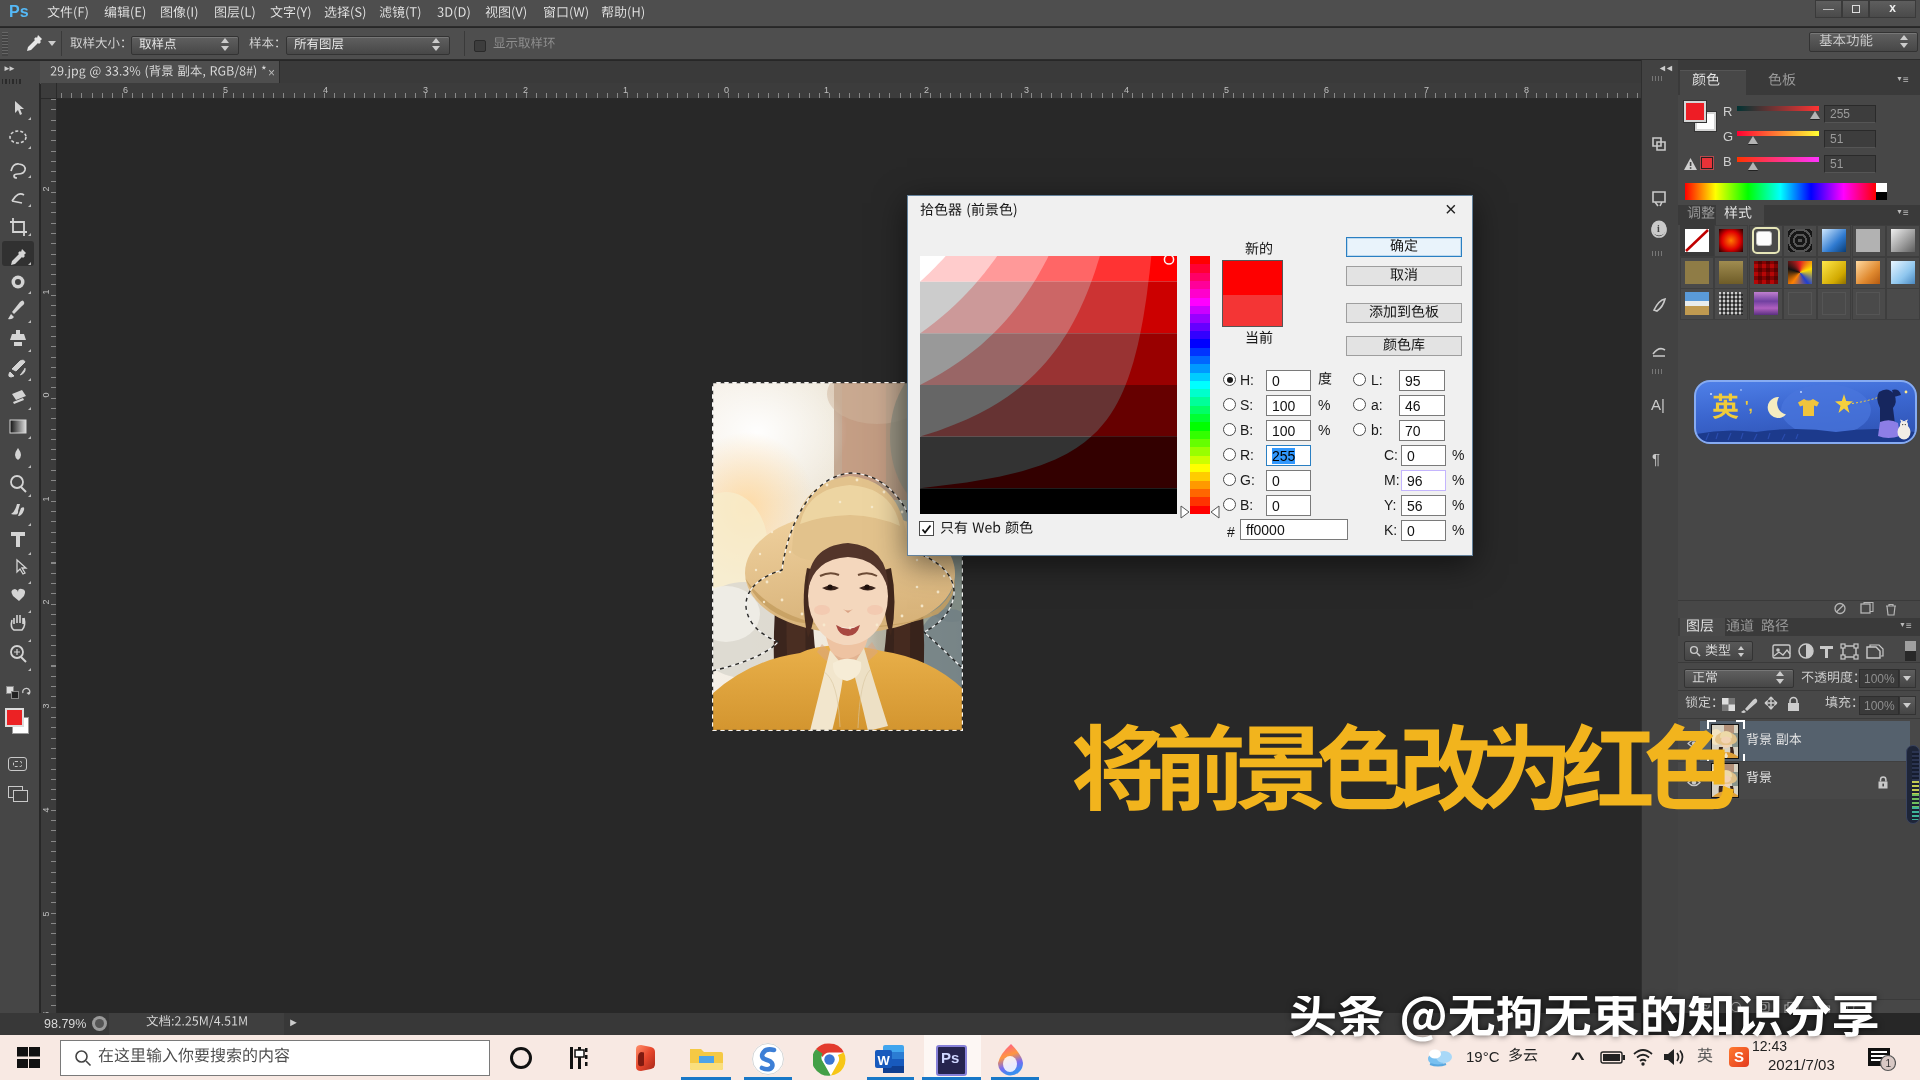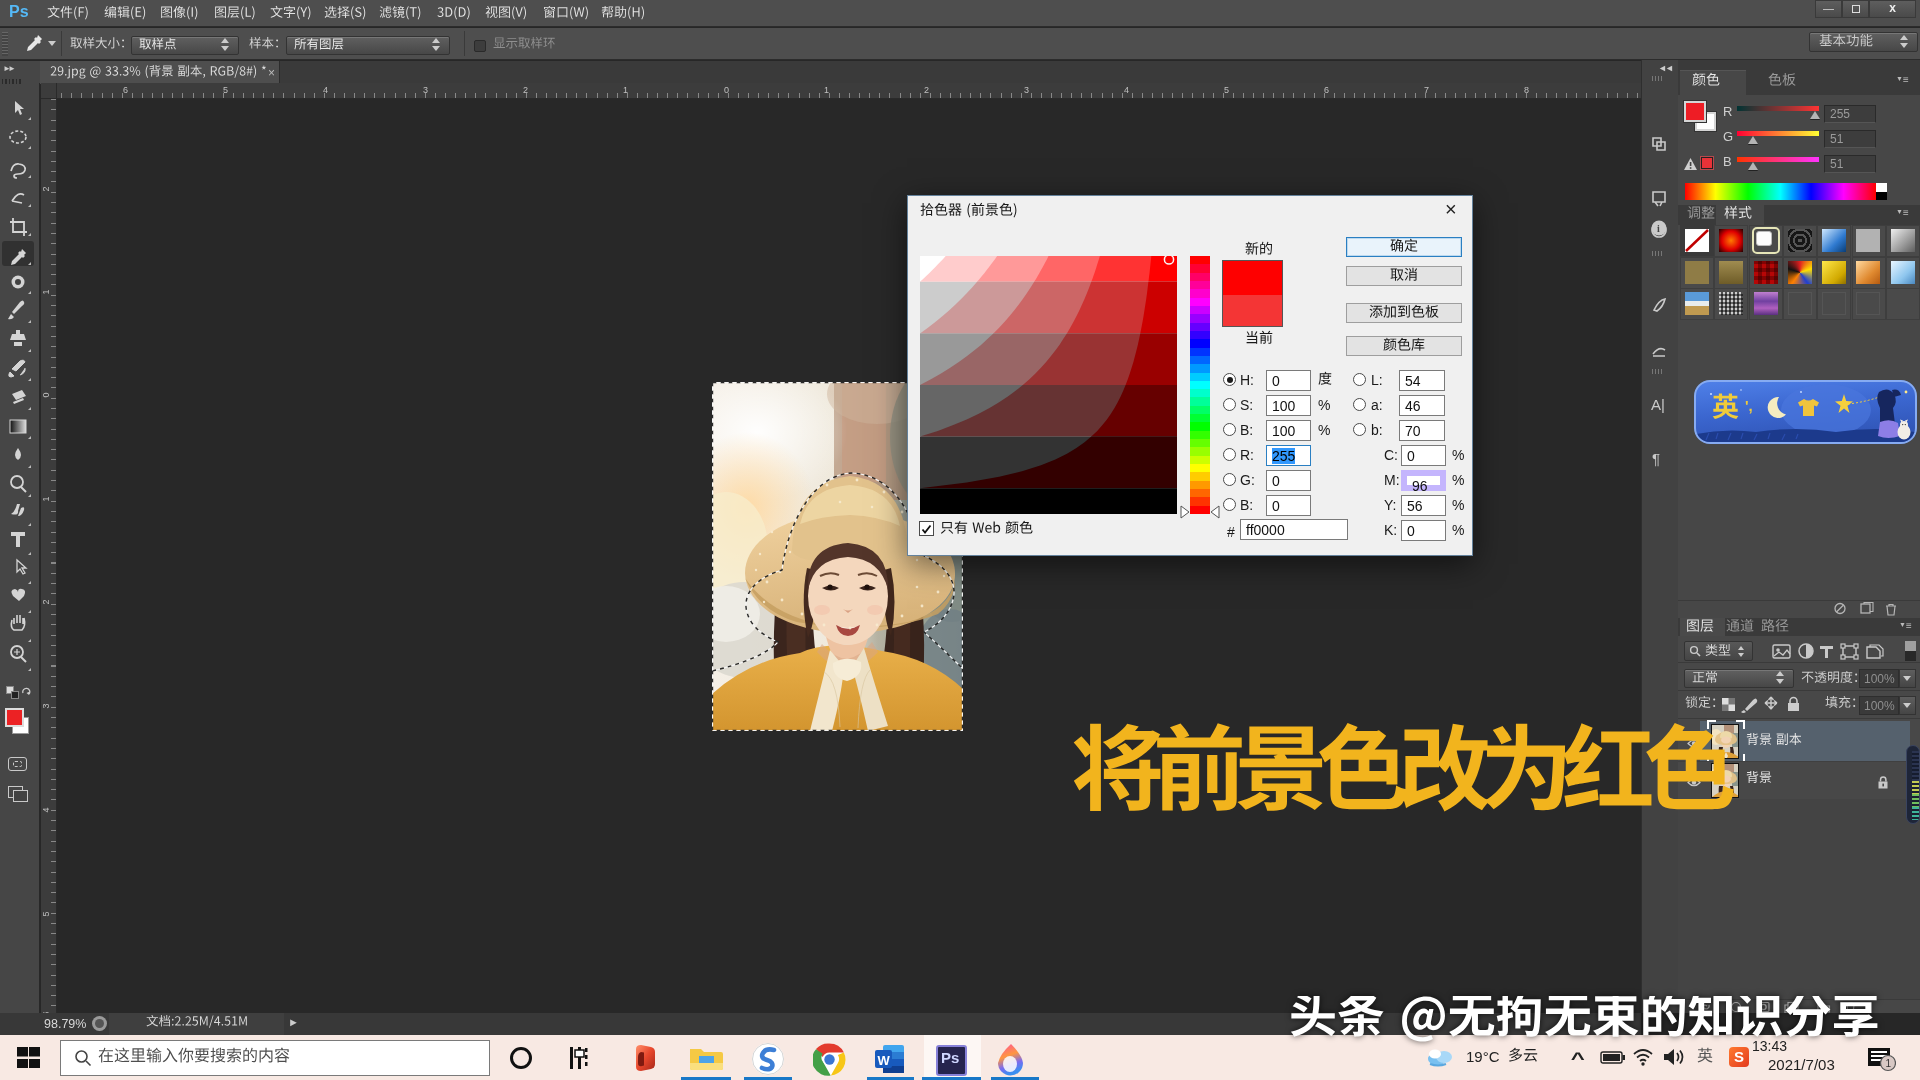--- a/index.html
+++ b/index.html
@@ -447,32 +447,32 @@
 <div class="abs" style="z-index:21;left:1240px;top:447px;font-size:14px;color:#1a1a1a">R:</div>
 <div class="abs" style="left:1266px;top:445px;width:45px;height:21px;z-index:21;background:#fff;border:1px solid #2a7fc2;font-size:14px;color:#111;padding:2px 0 0 5px"><span style="background:#3298fd;color:#000">255</span></div>
 <div class="abs" style="left:1223px;top:473px;width:13px;height:13px;z-index:21;border:1px solid #4a4a4a;border-radius:50%;background:#fff"></div>
 <div class="abs" style="z-index:21;left:1240px;top:472px;font-size:14px;color:#1a1a1a">G:</div>
 <div class="abs" style="left:1266px;top:470px;width:45px;height:21px;z-index:21;background:#fff;border:1px solid #7a7a7a;font-size:14px;color:#111;padding:2px 0 0 5px">0</div>
 <div class="abs" style="left:1223px;top:498px;width:13px;height:13px;z-index:21;border:1px solid #4a4a4a;border-radius:50%;background:#fff"></div>
 <div class="abs" style="z-index:21;left:1240px;top:497px;font-size:14px;color:#1a1a1a">B:</div>
 <div class="abs" style="left:1266px;top:495px;width:45px;height:21px;z-index:21;background:#fff;border:1px solid #7a7a7a;font-size:14px;color:#111;padding:2px 0 0 5px">0</div>
 <div class="abs" style="left:1353px;top:373px;width:13px;height:13px;z-index:21;border:1px solid #4a4a4a;border-radius:50%;background:#fff"></div>
 <div class="abs" style="z-index:21;left:1371px;top:372px;font-size:14px;color:#1a1a1a">L:</div>
-<div class="abs" style="left:1399px;top:370px;width:46px;height:21px;z-index:21;background:#fff;border:1px solid #7a7a7a;font-size:14px;color:#111;padding:2px 0 0 5px">54</div>
+<div class="abs" style="left:1399px;top:370px;width:46px;height:21px;z-index:21;background:#fff;border:1px solid #7a7a7a;font-size:14px;color:#111;padding:2px 0 0 5px">95</div>
 <div class="abs" style="left:1353px;top:398px;width:13px;height:13px;z-index:21;border:1px solid #4a4a4a;border-radius:50%;background:#fff"></div>
 <div class="abs" style="z-index:21;left:1371px;top:397px;font-size:14px;color:#1a1a1a">a:</div>
 <div class="abs" style="left:1399px;top:395px;width:46px;height:21px;z-index:21;background:#fff;border:1px solid #7a7a7a;font-size:14px;color:#111;padding:2px 0 0 5px">46</div>
 <div class="abs" style="left:1353px;top:423px;width:13px;height:13px;z-index:21;border:1px solid #4a4a4a;border-radius:50%;background:#fff"></div>
 <div class="abs" style="z-index:21;left:1371px;top:422px;font-size:14px;color:#1a1a1a">b:</div>
 <div class="abs" style="left:1399px;top:420px;width:46px;height:21px;z-index:21;background:#fff;border:1px solid #7a7a7a;font-size:14px;color:#111;padding:2px 12px 0 5px">70</div>
 <div class="abs" style="z-index:21;left:1384px;top:447px;font-size:14px;color:#1a1a1a">C:</div>
 <div class="abs" style="left:1401px;top:445px;width:45px;height:21px;z-index:21;background:#fff;border:1px solid #7a7a7a;font-size:14px;color:#111;padding:2px 0 0 5px">0</div>
 <div class="abs" style="z-index:21;left:1452px;top:447px;font-size:14px;color:#1a1a1a">%</div>
 <div class="abs" style="z-index:21;left:1384px;top:472px;font-size:14px;color:#1a1a1a">M:</div>
-<div class="abs" style="left:1401px;top:470px;width:45px;height:21px;z-index:21;background:#fff;border:6px solid #c4b5fd;font-size:14px;color:#111;padding:2px 0 0 5px">96</div>
+<div class="abs" style="left:1401px;top:470px;width:45px;height:21px;z-index:21;background:#fff;border:1px solid #c4b5fd;font-size:14px;color:#111;padding:2px 0 0 5px">96</div>
 <div class="abs" style="z-index:21;left:1452px;top:472px;font-size:14px;color:#1a1a1a">%</div>
 <div class="abs" style="z-index:21;left:1384px;top:497px;font-size:14px;color:#1a1a1a">Y:</div>
 <div class="abs" style="left:1401px;top:495px;width:45px;height:21px;z-index:21;background:#fff;border:1px solid #7a7a7a;font-size:14px;color:#111;padding:2px 0 0 5px">56</div>
 <div class="abs" style="z-index:21;left:1452px;top:497px;font-size:14px;color:#1a1a1a">%</div>
 <div class="abs" style="z-index:21;left:1384px;top:522px;font-size:14px;color:#1a1a1a">K:</div>
 <div class="abs" style="left:1401px;top:520px;width:45px;height:21px;z-index:21;background:#fff;border:1px solid #7a7a7a;font-size:14px;color:#111;padding:2px 0 0 5px">0</div>
 <div class="abs" style="z-index:21;left:1452px;top:522px;font-size:14px;color:#1a1a1a">%</div>
 <div class="abs" style="left:919px;top:521px;width:15px;height:15px;z-index:21;background:#fff;border:1px solid #4a4a4a">
 <svg width="13" height="13" viewBox="0 0 13 13">
       <path d="M2.5 6.5 L5 9.5 L10.5 2.5" fill="none" stroke="#111" stroke-width="1.8"></path>
@@ -897,21 +897,21 @@
 <path d="M2 6 h4 l6 -5 v16 l-6 -5 h-4 Z" fill="#222"></path>
 <path d="M15 5 q3 4 0 8 M18 2.5 q5 6.5 0 13" fill="none" stroke="#222" stroke-width="1.7"></path>
   </svg>
 <div style="position:absolute;left:1697px;top:1049px;z-index:31;width:16px;height:16px">
     <svg width="16.0" height="20.0" viewBox="0 -760 1000 1250" style="display:block;overflow:visible">
       <path fill="#555555" d="M457 -627V-512H160V-278H57V-207H431C391 -118 288 -37 38 19C55 36 75 66 84 82C345 19 458 -75 505 -181C585 -35 721 47 921 82C931 61 952 30 969 14C776 -13 641 -83 569 -207H945V-278H846V-512H535V-627ZM232 -278V-446H457V-351C457 -327 456 -302 452 -278ZM771 -278H531C534 -302 535 -326 535 -350V-446H771ZM640 -840V-748H355V-840H281V-748H69V-680H281V-575H355V-680H640V-575H715V-680H928V-748H715V-840Z"></path>
     </svg>
   </div>
 <div class="abs" style="left:1729px;top:1047px;width:20px;height:20px;background:linear-gradient(135deg,#ff7a2f,#e33a1f);border-radius:4px;z-index:31"></div>
 <div class="abs" style="left:1734px;top:1048px;font-size:15px;font-weight:bold;color:#fff;z-index:32">S</div>
-<div class="abs" style="left:1752px;top:1038px;font-size:14px;color:#222;z-index:31">13:43</div>
+<div class="abs" style="left:1752px;top:1038px;font-size:14px;color:#222;z-index:31">12:43</div>
 <div class="abs" style="left:1768px;top:1056px;font-size:15px;color:#222;z-index:31">2021/7/03</div>
 <svg class="abs" style="left:1866px;top:1046px;z-index:31" width="30" height="26" viewBox="0 0 30 26">
 <rect x="2" y="2" width="22" height="18" fill="#111"></rect>
 <path d="M5 6 h16 M5 10 h16 M5 14 h10" stroke="#fff" stroke-width="1.8"></path>
 <circle cx="22" cy="17" r="7.5" fill="#d8c8c4" stroke="#555" stroke-width="1.2"></circle>
 <text x="19.5" y="21" font-size="10" fill="#333">1</text>
   </svg>
 <div class="abs" style="left:1694px;top:380px;width:223px;height:64px;border-radius:16px;z-index:6;
 background:linear-gradient(175deg,#4f80e8 0%,#3b66cf 45%,#2c4fae 100%);border:2px solid #86abf2;overflow:hidden">
 <svg width="219" height="60" viewBox="0 0 219 60" style="display:block">

